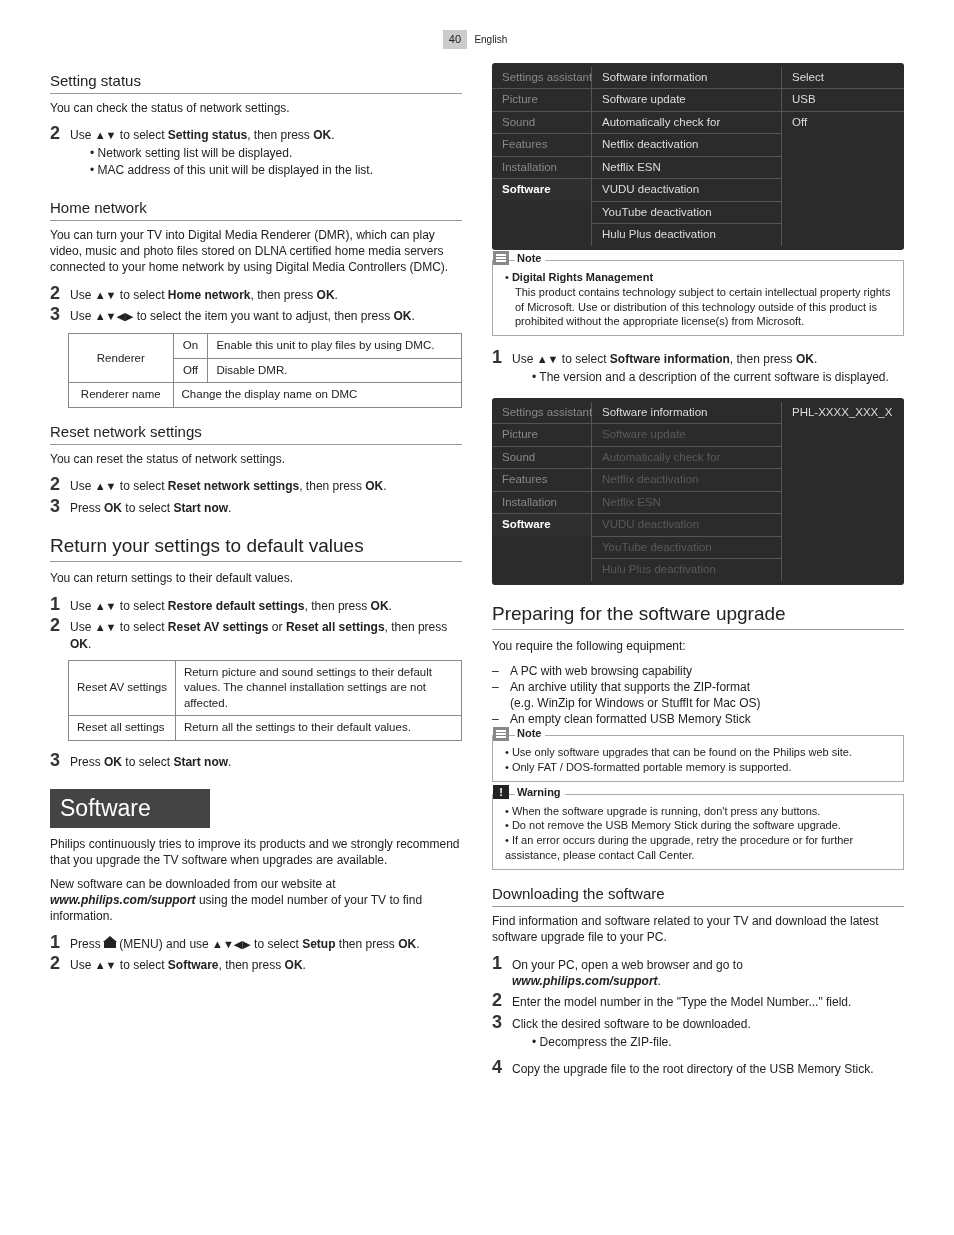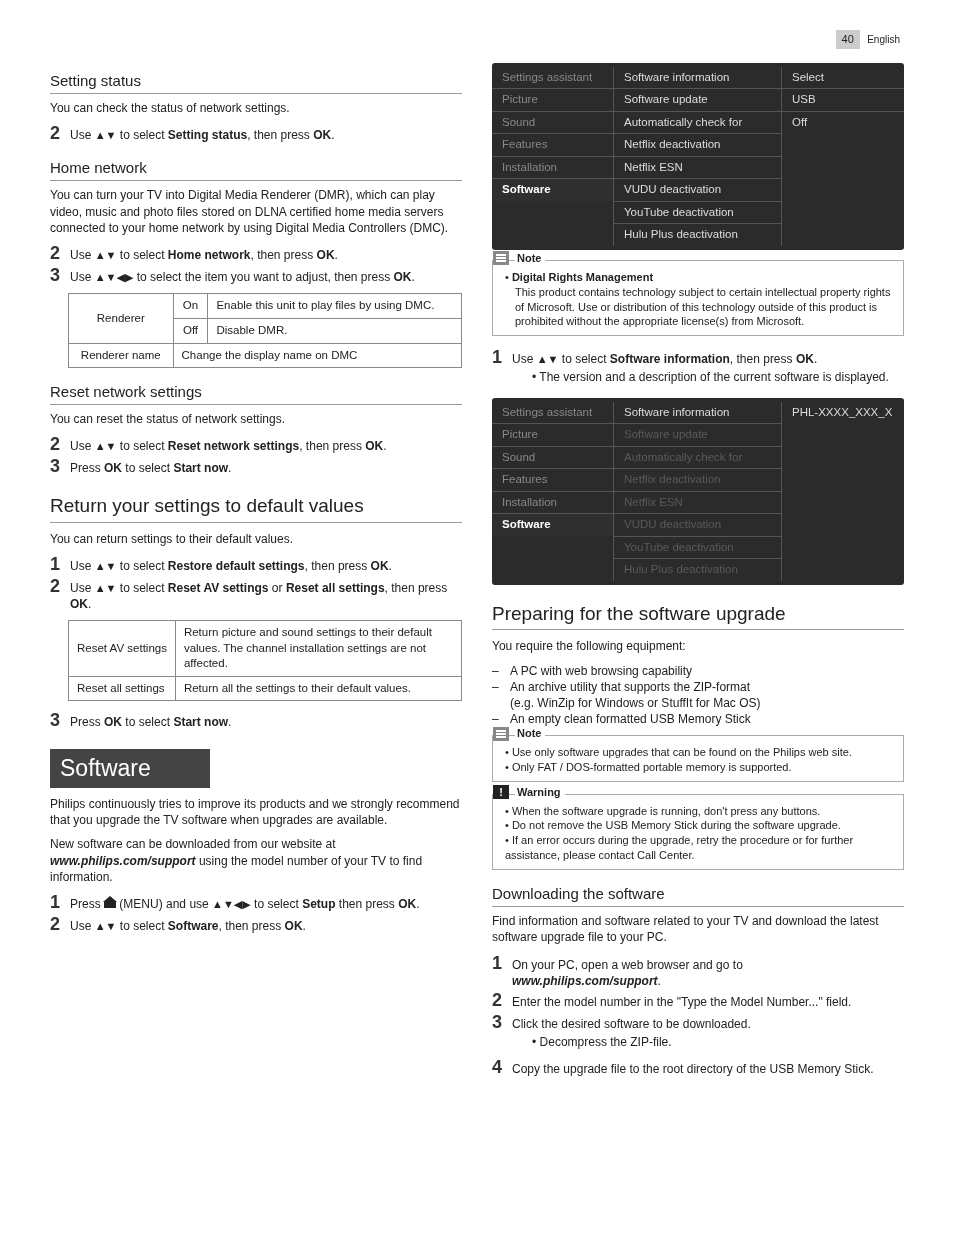--- a/index.html
+++ b/index.html
@@ -6,21 +6,21 @@
   body {
     font-family: "Gill Sans", "Gill Sans MT", "Segoe UI", Arial, sans-serif;
     font-size: 12px;
     margin: 0;
     padding: 30px 50px 40px 50px;
     width: 954px;
     color: #222;
     line-height: 1.35;
   }
   .page-header {
-    text-align: right;
+    text-align: center;
     margin-bottom: 8px;
   }
   .page-num-box {
     display: inline-block;
     background: #ccc;
     padding: 2px 6px;
     font-size: 11px;
     vertical-align: middle;
   }
   .page-lang {
@@ -92,21 +92,21 @@
   .menu-box {
     background: #2b2b2b;
     color: #ddd;
     font-size: 11.5px;
     border-radius: 3px;
     padding: 4px 0;
     margin: 6px 0 10px 0;
     display: flex;
   }
   .menu-col { padding: 0; }
-  .menu-col.left { width: 122px; border-right: 1px solid #555; }
+  .menu-col.left { width: 100px; border-right: 1px solid #555; }
   .menu-col.mid { flex: 1; border-right: 1px solid #555; }
   .menu-col.right { width: 122px; }
   .menu-row {
     padding: 3px 10px;
     border-bottom: 1px solid #555;
     white-space: nowrap;
   }
   .menu-row:last-child { border-bottom: none; }
   .menu-row.sel { color: #fff; font-weight: bold; background: rgba(255,255,255,0.02);}
   .menu-row.dim { color: #888; }
@@ -192,20 +192,24 @@
 <div class="columns">
 
 <div class="col">
 
   <div class="sub-h">Setting status</div>
   <p>You can check the status of network settings.</p>
   <div class="step">
     <div class="step-num">2</div>
     <div class="step-body">
       <span>Use </span><span class="arrow">▲▼</span><span> to select </span><span class="bold">Setting status</span><span>, then press </span><span class="bold">OK</span><span>.</span>
+      <ul class="bullet-list">
+        <li>Network setting list will be displayed.</li>
+        <li>MAC address of this unit will be displayed in the list.</li>
+      </ul>
     </div>
   </div>
 
   <div class="sub-h">Home network</div>
   <p>You can turn your TV into Digital Media Renderer (DMR), which can play video, music and photo files stored on DLNA certified home media servers connected to your home network by using Digital Media Controllers (DMC).</p>
   <div class="step">
         <div class="step-num">2</div>
         <div class="step-body">
     <span>Use </span><span class="arrow">▲▼</span><span> to select </span><span class="bold">Home network</span><span>, then press </span><span class="bold">OK</span><span>.</span>
   </div>

